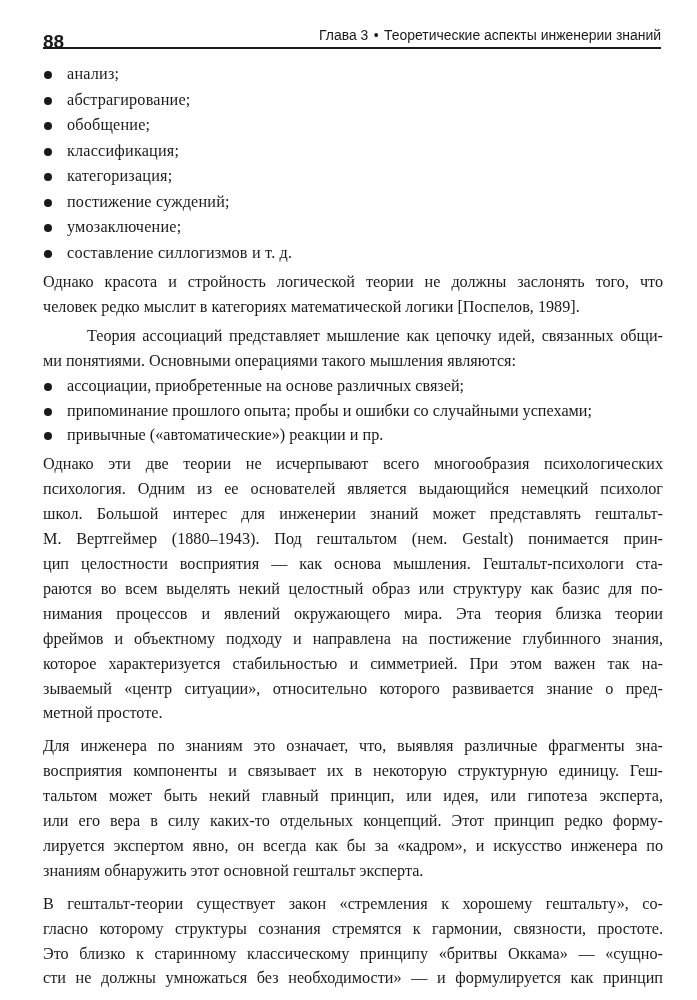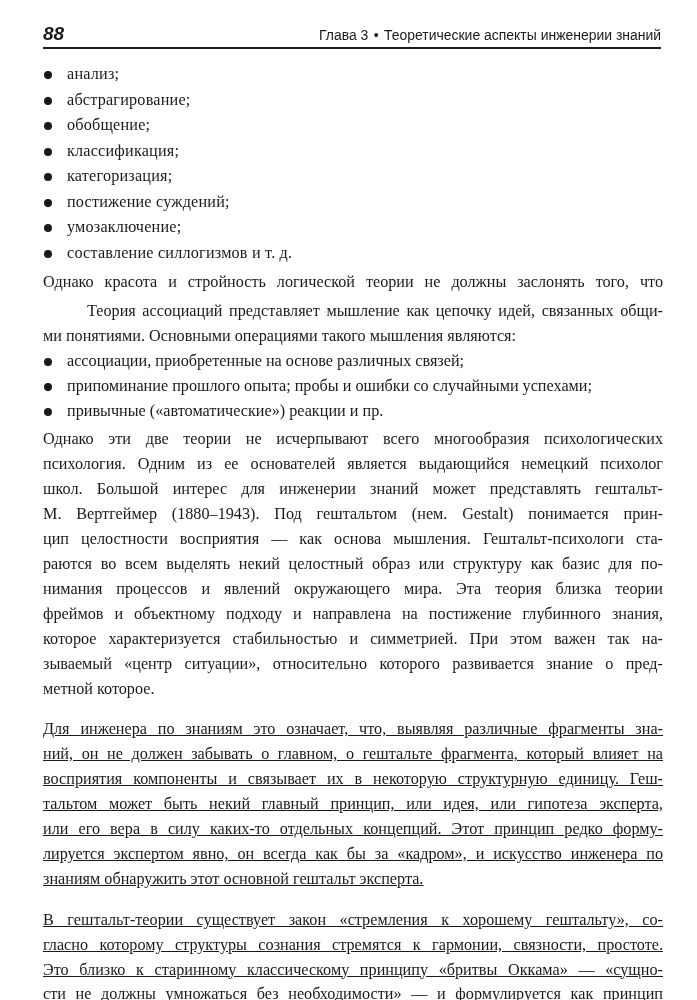--- a/index.html
+++ b/index.html
@@ -9,38 +9,38 @@
     color: #1a1a1a;
     font-family: "Liberation Serif", "DejaVu Serif", serif;
   }
   .page { position: relative; width: 697px; height: 1000px; }
   .header {
     position: absolute; left: 43px; top: 23px; width: 618px; height: 24px;
     border-bottom: 2px solid #1a1a1a;
     font-family: "Liberation Sans", "DejaVu Sans", sans-serif;
   }
   .page-num {
-    position: absolute; left: 0; top: 0; font-size: 19px; font-weight: bold; line-height: 22px; font-style: italic;
+    position: absolute; left: 0; top: 8px; font-size: 19px; font-weight: bold; line-height: 22px;
   }
   .running-head {
     position: absolute; right: 0; top: 2px; font-size: 15.5px; line-height: 20px;
     transform: scaleX(0.9); transform-origin: right center; white-space: nowrap;
   }
   .bullet-sep { display: inline-block; margin: 0 6px; }
   .body { position: absolute; left: 43px; top: 62px; width: 620px; font-size: 16.2px; line-height: 24.9px; }
   ul { list-style: none; margin: 0; padding: 0; }
   li { position: relative; padding-left: 24px; white-space: nowrap; }
   li::before {
     content: ""; position: absolute; left: 1px; top: 9px; width: 8px; height: 8px;
     background: #1a1a1a; border-radius: 50%;
   }
   ul.list1 li { line-height: 25.5px; letter-spacing: 0.2px; }
   p { margin: 0; text-align: justify; }
   .para { margin-top: 4px; }
-  .gap { margin-top: 16px; text-decoration: underline; }
+  .gap { margin-top: 8px; }
   .line { display: block; text-align: justify; text-align-last: justify; white-space: nowrap; }
   .line.last { text-align-last: left; }
 </style>
 </head>
 <body>
 
 <div class="page">
   <div class="header">
     <span class="page-num">88</span>
     <span class="running-head"><span>Глава 3</span><span class="bullet-sep">•</span><span>Теоретические аспекты инженерии знаний</span></span>
@@ -53,20 +53,21 @@
       <li style="display: block;">обобщение;</li>
       <li style="display: block;">классификация;</li>
       <li style="display: block;">категоризация;</li>
       <li style="display: block;">постижение суждений;</li>
       <li style="display: block;">умозаключение;</li>
       <li style="display: block;">составление силлогизмов и т. д.</li>
     </ul>
 
     <p class="para">
       <span class="line" style="display: block;">Однако красота и стройность логической теории не должны заслонять того, что</span>
+      <span class="line last" style="display: block;">человек редко мыслит в категориях математической логики [Поспелов, 1989].</span>
     </p>
 
     <p class="para">
       <span class="line" style="display: block; margin-left: 44px;">Теория ассоциаций представляет мышление как цепочку идей, связанных общи-</span>
       <span class="line last" style="display: block;">ми понятиями. Основными операциями такого мышления являются:</span>
     </p>
 
     <ul class="list2">
       <li style="display: block;">ассоциации, приобретенные на основе различных связей;</li>
       <li style="display: block;">припоминание прошлого опыта; пробы и ошибки со случайными успехами;</li>
@@ -77,26 +78,25 @@
       <span class="line" style="display: block;">Однако эти две теории не исчерпывают всего многообразия психологических</span>
       <span class="line" style="display: block;">психология. Одним из ее основателей является выдающийся немецкий психолог</span>
       <span class="line" style="display: block;">школ. Большой интерес для инженерии знаний может представлять гештальт-</span>
       <span class="line" style="display: block;">М. Вертгеймер (1880–1943). Под гештальтом (нем. Gestalt) понимается прин-</span>
       <span class="line" style="display: block;">цип целостности восприятия — как основа мышления. Гештальт-психологи ста-</span>
       <span class="line" style="display: block;">раются во всем выделять некий целостный образ или структуру как базис для по-</span>
       <span class="line" style="display: block;">нимания процессов и явлений окружающего мира. Эта теория близка теории</span>
       <span class="line" style="display: block;">фреймов и объектному подходу и направлена на постижение глубинного знания,</span>
       <span class="line" style="display: block;">которое характеризуется стабильностью и симметрией. При этом важен так на-</span>
       <span class="line" style="display: block;">зываемый «центр ситуации», относительно которого развивается знание о пред-</span>
-      <span class="line last" style="display: block;">метной которое.</span>
+      <span class="line last" style="display: block;">метной простоте.</span>
     </p>
 
     <p class="para gap">
       <span class="line" style="display: block;">Для инженера по знаниям это означает, что, выявляя различные фрагменты зна-</span>
-      <span class="line" style="display: block;">ний, он не должен забывать о главном, о гештальте фрагмента, который влияет на</span>
       <span class="line" style="display: block;">восприятия компоненты и связывает их в некоторую структурную единицу. Геш-</span>
       <span class="line" style="display: block;">тальтом может быть некий главный принцип, или идея, или гипотеза эксперта,</span>
       <span class="line" style="display: block;">или его вера в силу каких-то отдельных концепций. Этот принцип редко форму-</span>
       <span class="line" style="display: block;">лируется экспертом явно, он всегда как бы за «кадром», и искусство инженера по</span>
       <span class="line last" style="display: block;">знаниям обнаружить этот основной гештальт эксперта.</span>
     </p>
 
     <p class="para gap">
       <span class="line" style="display: block;">В гештальт-теории существует закон «стремления к хорошему гештальту», со-</span>
       <span class="line" style="display: block;">гласно которому структуры сознания стремятся к гармонии, связности, простоте.</span>

